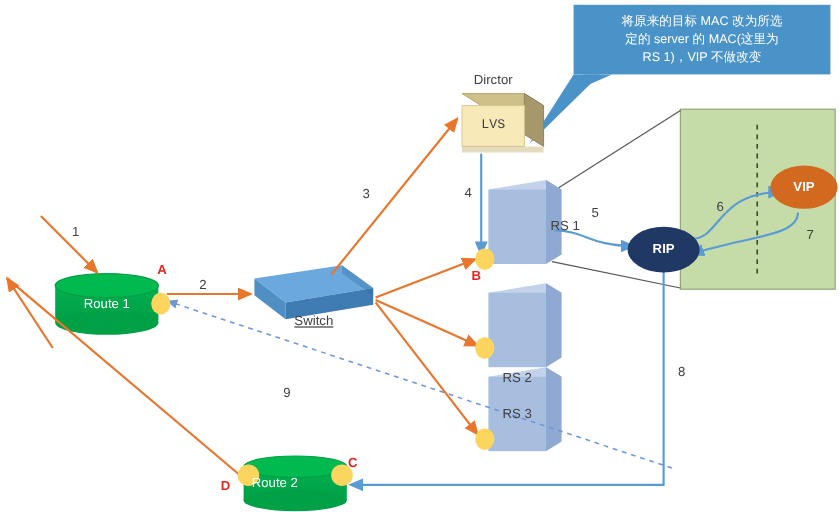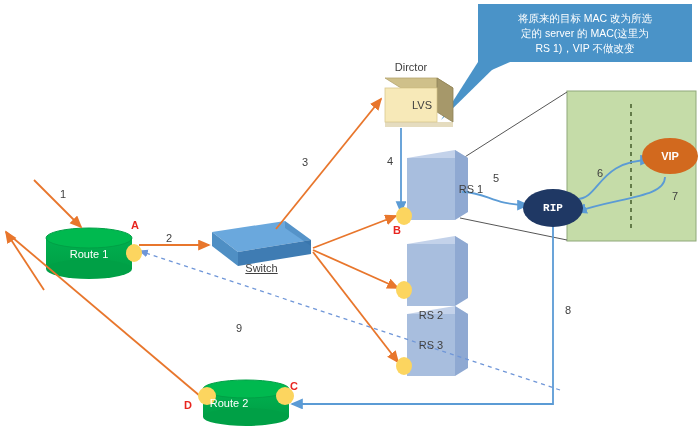--- a/index.html
+++ b/index.html
@@ -132,31 +132,31 @@
     <ellipse cx="207" cy="396" rx="9" ry="9" fill="#fcd55f"></ellipse>
   </svg>
 
   <div class="calloutbox">
     <div class="callouttext">将原来的目标 MAC 改为所选
 定的 server 的 MAC(这里为
 RS 1)，VIP 不做改变</div>
   </div>
 
   <div class="nodetext" style="left:378px;top:61px;width:66px;">Dirctor</div>
-  <div class="nodetext" style="left:396px;top:99px;width:52px;">LVS</div>
+  <div class="nodetext" style="left:385px;top:99px;width:52px;font-family:Liberation Mono, monospace;">LVS</div>
   <div class="nodetext" style="left:212px;top:262px;width:99px;text-decoration:underline;">Switch</div>
 
   <div class="nodetext whitetext" style="left:46px;top:248px;width:86px;">Route 1</div>
   <div class="nodetext whitetext" style="left:186px;top:397px;width:86px;">Route 2</div>
 
   <div class="nodetext" style="left:407px;top:183px;width:48px;padding-left:40px;">RS 1</div>
   <div class="nodetext" style="left:407px;top:269px;width:48px;margin-top:40px;">RS 2</div>
   <div class="nodetext" style="left:407px;top:339px;width:48px;">RS 3</div>
 
-  <div class="nodetext whitetext" style="left:523px;top:202px;width:60px;font-weight:bold;font-family:Liberation Mono, monospace;">RIP</div>
+  <div class="nodetext whitetext" style="left:523px;top:202px;width:60px;font-weight:bold;">RIP</div>
   <div class="nodetext whitetext" style="left:640px;top:150px;width:60px;font-weight:bold;">VIP</div>
 
   <div class="redlbl" style="left:131px;top:219px;">A</div>
   <div class="redlbl" style="left:393px;top:224px;">B</div>
   <div class="redlbl" style="left:290px;top:380px;">C</div>
   <div class="redlbl" style="left:184px;top:399px;">D</div>
 
   <div class="numlbl" style="left:60px;top:188px;">1</div>
   <div class="numlbl" style="left:166px;top:232px;">2</div>
   <div class="numlbl" style="left:302px;top:156px;">3</div>

